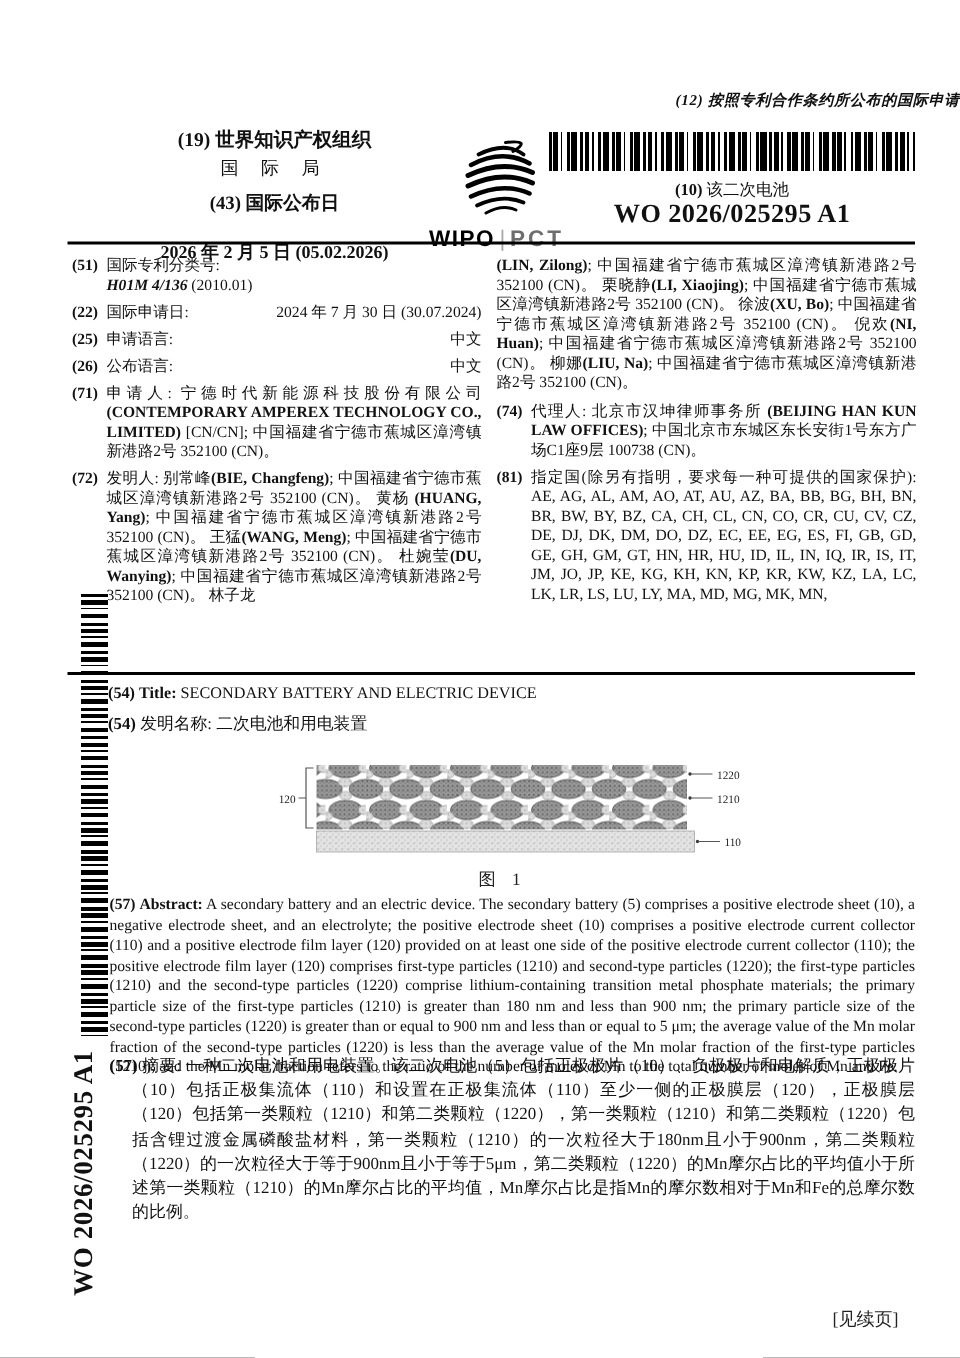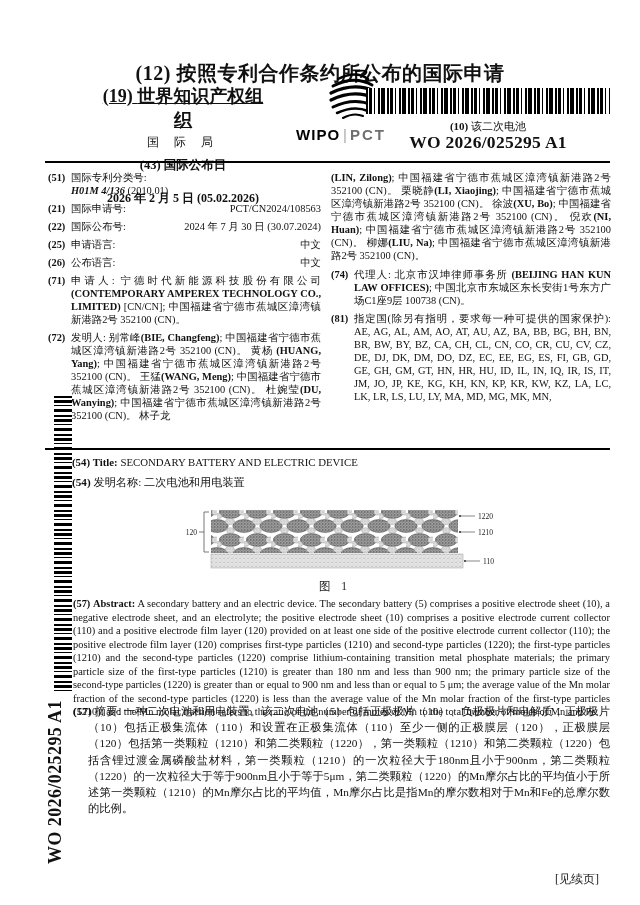--- a/index.html
+++ b/index.html
@@ -5,30 +5,30 @@
   * { margin:0; padding:0; box-sizing:border-box; }
   html,body { background:#888; }
   .page {
     position:relative; width:640px; height:905px; margin:0 auto;
     background:#ffffff; color:#111;
     font-family:"Liberation Serif","DejaVu Serif",serif;
     overflow:hidden;
   }
   .abs { position:absolute; }
   .b { font-weight:bold; }
-  .line12 { left:0; right:0; top:60px; text-align:center; font-size:20px; font-weight:bold; letter-spacing:.5px; }
+  .line12 { left:0; right:0; top:60px; text-align:right; font-size:10px; font-weight:bold; letter-spacing:.5px;font-style:italic; }
 
   
   .hdr-left { left:98px; top:84px; width:170px; text-align:center; }
-  .hdr-left .l1 { font-size:18px; font-weight:bold;text-decoration:underline; }
+  .hdr-left .l1 { font-size:13px; font-weight:bold; }
   .hdr-left .l2 { font-size:12px; letter-spacing:6px; margin-top:2px; }
   .hdr-left .l3 { font-size:12.5px; font-weight:bold; margin-top:6px; }
   .hdr-left .l4 { font-size:12px; font-weight:bold; margin-top:16px; }
 
-  .logo-wrap { left:276px; top:68px; width:110px; text-align:right; }
+  .logo-wrap { left:276px; top:92px; width:110px; text-align:center; }
   .logo-text { font-family:"Liberation Sans",sans-serif; font-size:15px; margin-top:2px; white-space:nowrap; }
   .logo-text .wipo { font-weight:bold; letter-spacing:1px; color:#000; }
   .logo-text .sep { color:#aaa; font-weight:normal; padding:0 3px; }
   .logo-text .pct { color:#6e6e6e; font-weight:bold; letter-spacing:2px; }
 
   .hdr-barcode {
     left:366px; top:88px; width:244px; height:26px;
     background:repeating-linear-gradient(90deg,
       #000 0 2px,#fff 2px 3px,#000 3px 6px,#fff 6px 8px,
       #000 8px 9px,#fff 9px 12px,#000 12px 14px,#fff 14px 15px,
@@ -129,30 +129,23 @@
 
   <div class="abs rule1"></div>
 
   <div class="abs col col-left">
     <div class="field">
       <span class="code">(51)</span>
       <div>国际专利分类号:</div>
       <div class="ipc-line"><span style="font-weight: bold; font-style: italic;">H01M 4/136 </span><span>(2010.01)</span></div>
     </div>
     <div class="field">
-      <span class="code">(21)</span>
-      <div class="kv">
-        <span>国际申请号:</span>
-        <span>PCT/CN2024/108563</span>
-      </div>
-    </div>
-    <div class="field">
       <span class="code">(22)</span>
       <div class="kv">
-        <span>国际公布号:</span>
+        <span>国际申请日:</span>
         <span>2024 年 7 月 30 日 (30.07.2024)</span>
       </div>
     </div>
     <div class="field">
       <span class="code">(25)</span>
       <div class="kv">
         <span>申请语言:</span>
         <span>中文</span>
       </div>
     </div>

